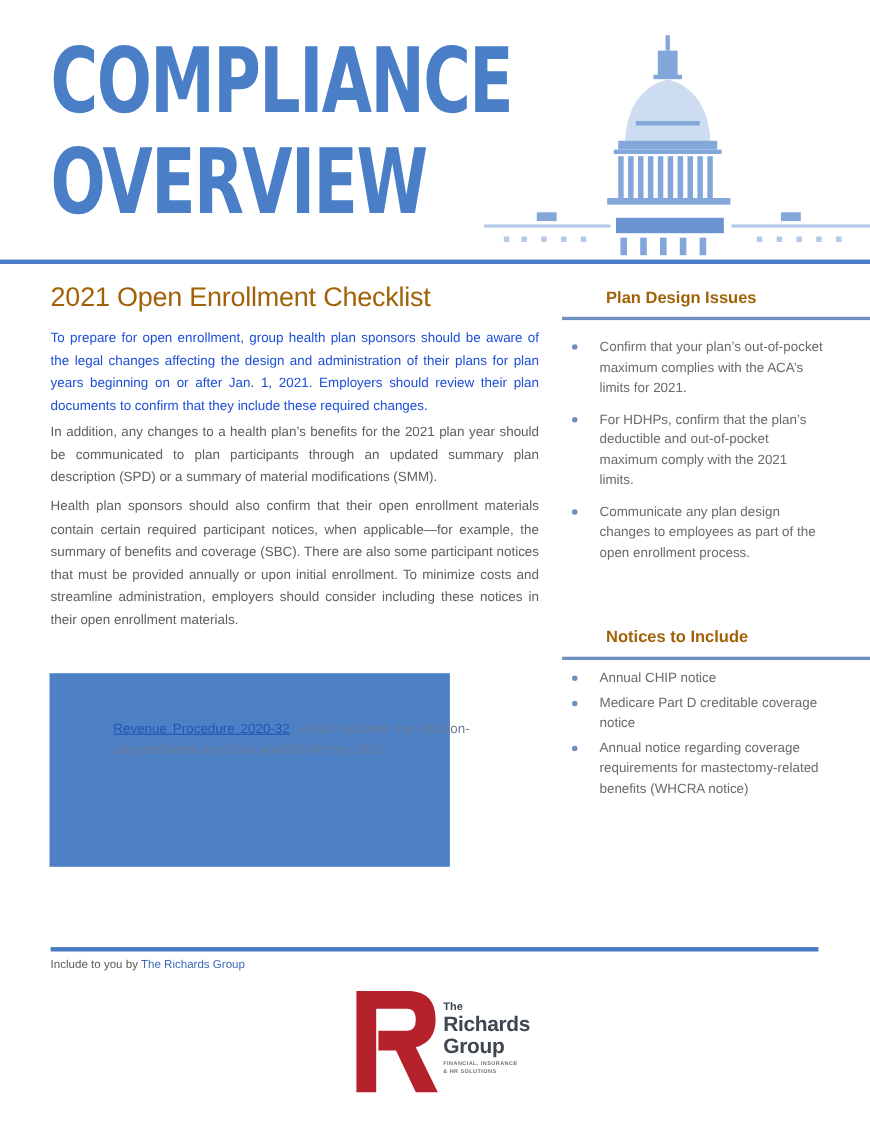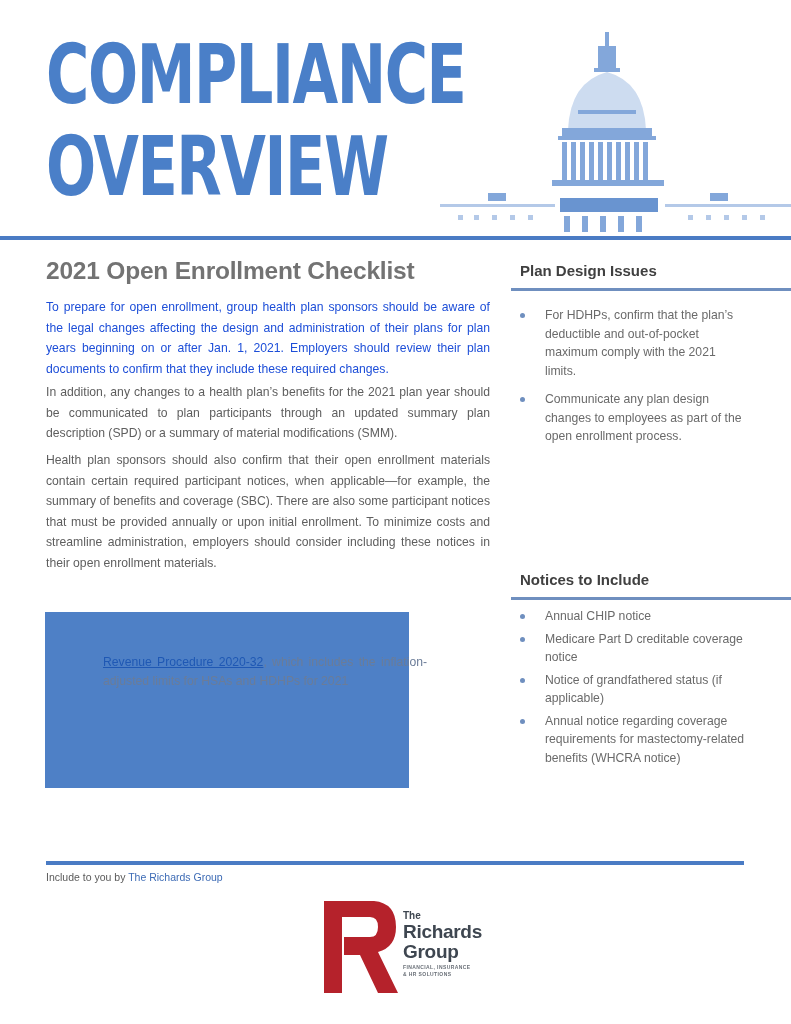--- a/index.html
+++ b/index.html
@@ -14,21 +14,21 @@
       transform: scaleX(0.72); transform-origin: left top;
       line-height: 1;
     }
     .title-line.l1 { top: 34px; }
     .title-line.l2 { top: 126px; }
     .capitol { position: absolute; left: 440px; top: 10px; width: 351px; height: 228px; }
     .header-rule { position: absolute; left: 0; top: 236px; width: 791px; height: 4px; background: #4a7bc4; }
 
     .main-title {
       position: absolute; left: 46px; top: 257px;
-      font-size: 24.5px; font-weight: bold; color: #737373;
+      font-size: 24.5px; font-weight: normal; color: #a16207;
       font-family: "Liberation Sans", sans-serif; letter-spacing: -0.2px;
     }
     .para {
       position: absolute; left: 46px; width: 444px;
       font-size: 12.2px; line-height: 20.5px; color: #1d4ed8;
       text-align: justify;
     }
     .para.p1 { top: 297px; }
     .para.p2 { top: 382px; color: #5e5e5e; }
     .para.p3 { top: 450px; color: #5e5e5e; }
@@ -38,22 +38,22 @@
       background: #4e80c6;
     }
     .resource-list { position: absolute; left: 58px; top: 41px; width: 324px; }
     .resource-item {
       font-size: 12.2px; line-height: 18.5px; color: #6b7c98;
       text-align: justify; margin-bottom: 11px;
     }
     .resource-item a { color: #1f58b4; text-decoration: underline; }
 
     .side-head {
-      position: absolute; left: 520px;
-      font-size: 15px; font-weight: bold; color: #404040;
+      position: absolute; left: 551px;
+      font-size: 15px; font-weight: bold; color: #a16207;
     }
     .side-head.h1 { top: 262px; }
     .side-head.h2 { top: 571px; }
     .side-rule { position: absolute; left: 511px; width: 280px; height: 3px; background: #6f8fbf; }
     .side-rule.r1 { top: 288px; }
     .side-rule.r2 { top: 597px; }
 
     .bullets { position: absolute; left: 520px; width: 230px; list-style: none; }
     .bullets.b1 { top: 306px; }
     .bullets.b2 { top: 607px; }
@@ -149,30 +149,30 @@
 
 <div class="resource-box">
   <div class="resource-list">
     <p class="resource-item"><a href="#">Revenue Procedure 2020-32</a><span>, which includes the inflation-adjusted limits for HSAs and HDHPs for 2021</span></p>
   </div>
 </div>
 
 <h2 class="side-head h1">Plan Design Issues</h2>
 <div class="side-rule r1"></div>
 <ul class="bullets b1">
+  <li><span class="dot"></span><span>Confirm that your plan’s out-of-pocket maximum complies with the ACA’s limits for 2021.</span></li>
   <li><span class="dot"></span><span>For HDHPs, confirm that the plan’s deductible and out-of-pocket maximum comply with the 2021 limits.</span></li>
   <li><span class="dot"></span><span>Communicate any plan design changes to employees as part of the open enrollment process.</span></li>
 </ul>
 
 <h2 class="side-head h2">Notices to Include</h2>
 <div class="side-rule r2"></div>
 <ul class="bullets b2">
   <li><span class="dot"></span><span>Annual CHIP notice</span></li>
   <li><span class="dot"></span><span>Medicare Part D creditable coverage notice</span></li>
-  <li><span class="dot"></span><span>Notice of grandfathered status (if applicable)</span></li>
   <li><span class="dot"></span><span>Annual notice regarding coverage requirements for mastectomy-related benefits (WHCRA notice)</span></li>
 </ul>
 
 <div class="footer-rule"></div>
 <div class="provided"><span>Include to you by </span><span class="brand">The Richards Group</span></div>
 
 <div class="logo">
   <svg class="logo-r" viewBox="0 0 78 98">
     <path fill="#b5222b" d="M2 4 L52 4 Q74 6 74 30 Q74 50 56 55 L76 96 L56 96 L38 58 L22 58 L22 40 L48 40 Q56 40 56 30 Q56 20 48 20 L20 20 L20 96 L2 96 Z"></path>
   </svg>

